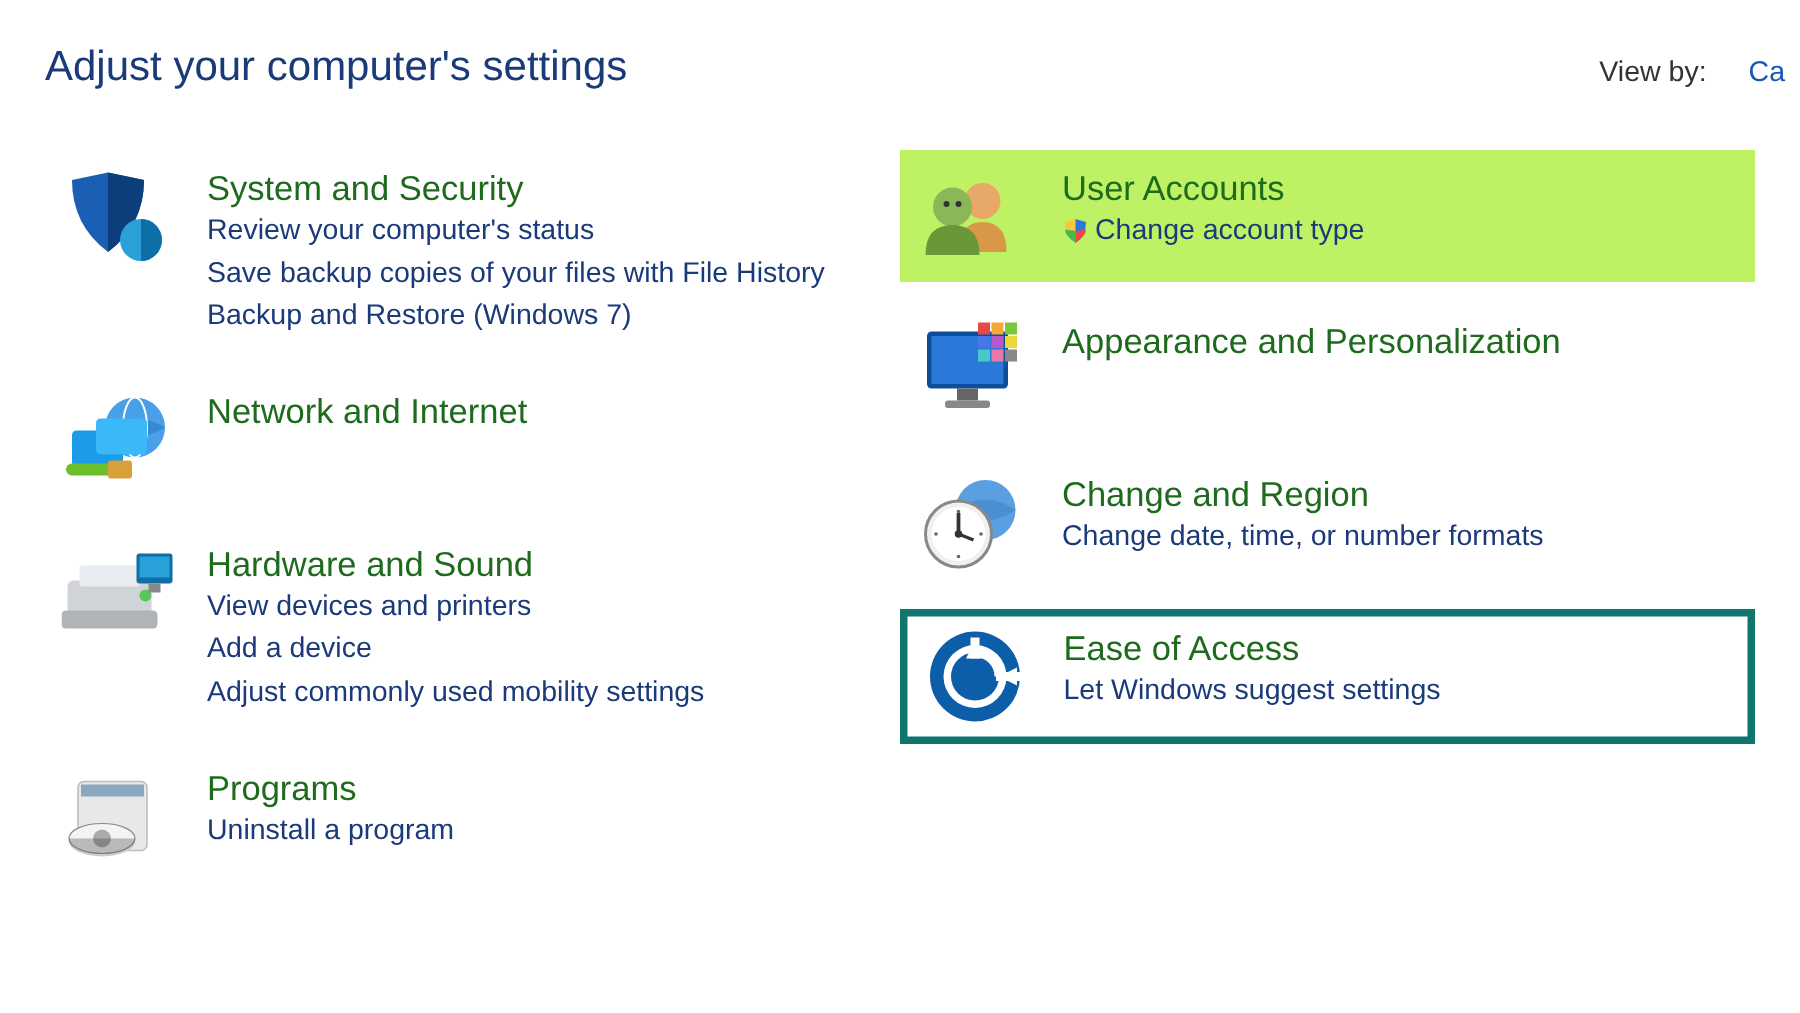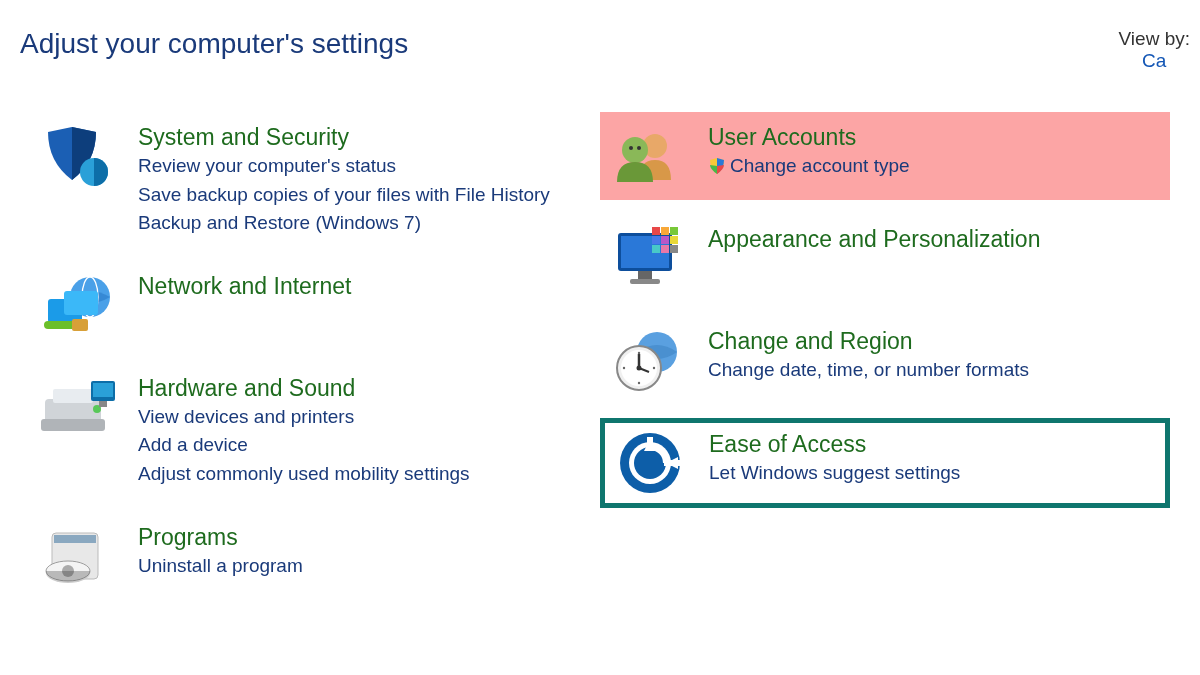--- a/index.html
+++ b/index.html
@@ -7,34 +7,33 @@
     font-family: "Segoe UI", Tahoma, sans-serif;
     background: #ffffff;
     width: 1200px;
     height: 675px;
     overflow: hidden;
     position: relative;
   }
   .header {
     display: flex;
     justify-content: space-between;
-    align-items: flex-start;
-    padding: 28px 0 0 20px;
+    align-items: flex-end;
+    padding: 28px 0 0 30px;
   }
   .page-title {
     color: #1a3a7a;
     font-size: 28px;
     font-weight: 400;
   }
   .view-by {
     display: flex;
     align-items: center;
-    gap: 0;
+    gap: 28px;
     padding-right: 10px;
-    flex-direction: column;
   }
   .view-by-label { font-size: 19px; color: #333; }
   .view-by-value { font-size: 19px; color: #1356b5; }
   .columns {
     display: flex;
     gap: 10px;
     padding: 40px 0 0 30px;
   }
   .col {
     width: 560px;
@@ -43,21 +42,21 @@
     gap: 14px;
   }
   .col.right { width: 570px; }
   .item {
     display: flex;
     gap: 20px;
     padding: 6px 10px 6px 6px;
     border: 4px solid transparent;
     position: relative;
   }
-  .item.selected { background: #fca5a5; }
+  .item.selected { background: #bef264; }
   .item.highlight { border: 5px solid #0f766e; }
   .icon-wrap {
     width: 78px;
     height: 68px;
     flex: 0 0 78px;
     display: flex;
     align-items: center;
     justify-content: center;
   }
   .content { display: flex; flex-direction: column; gap: 2px; padding-top: 2px; }

